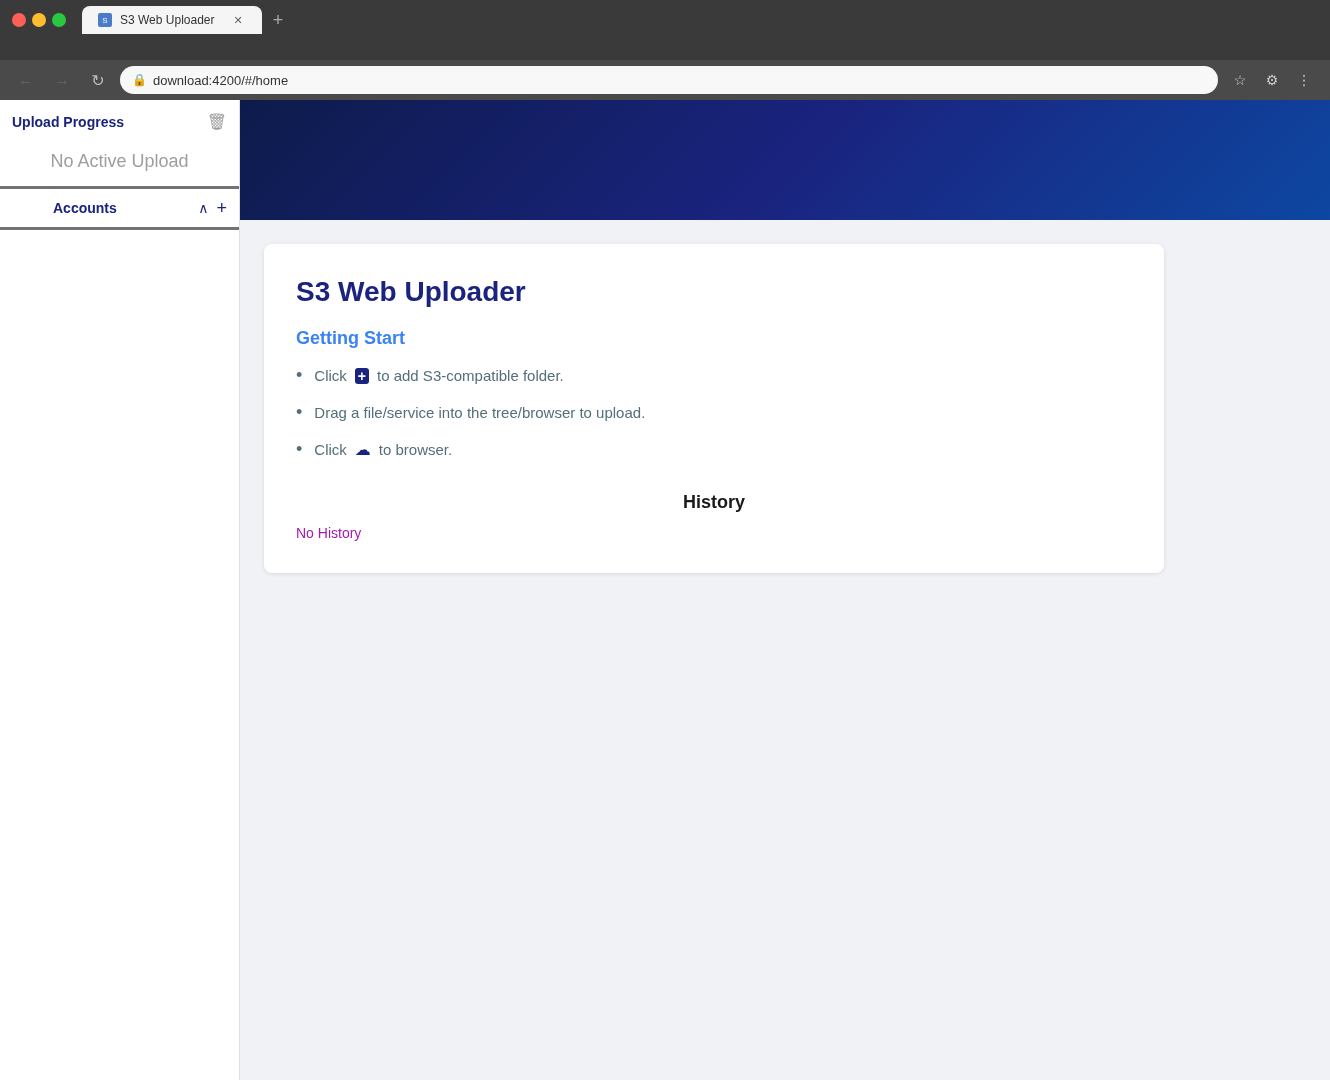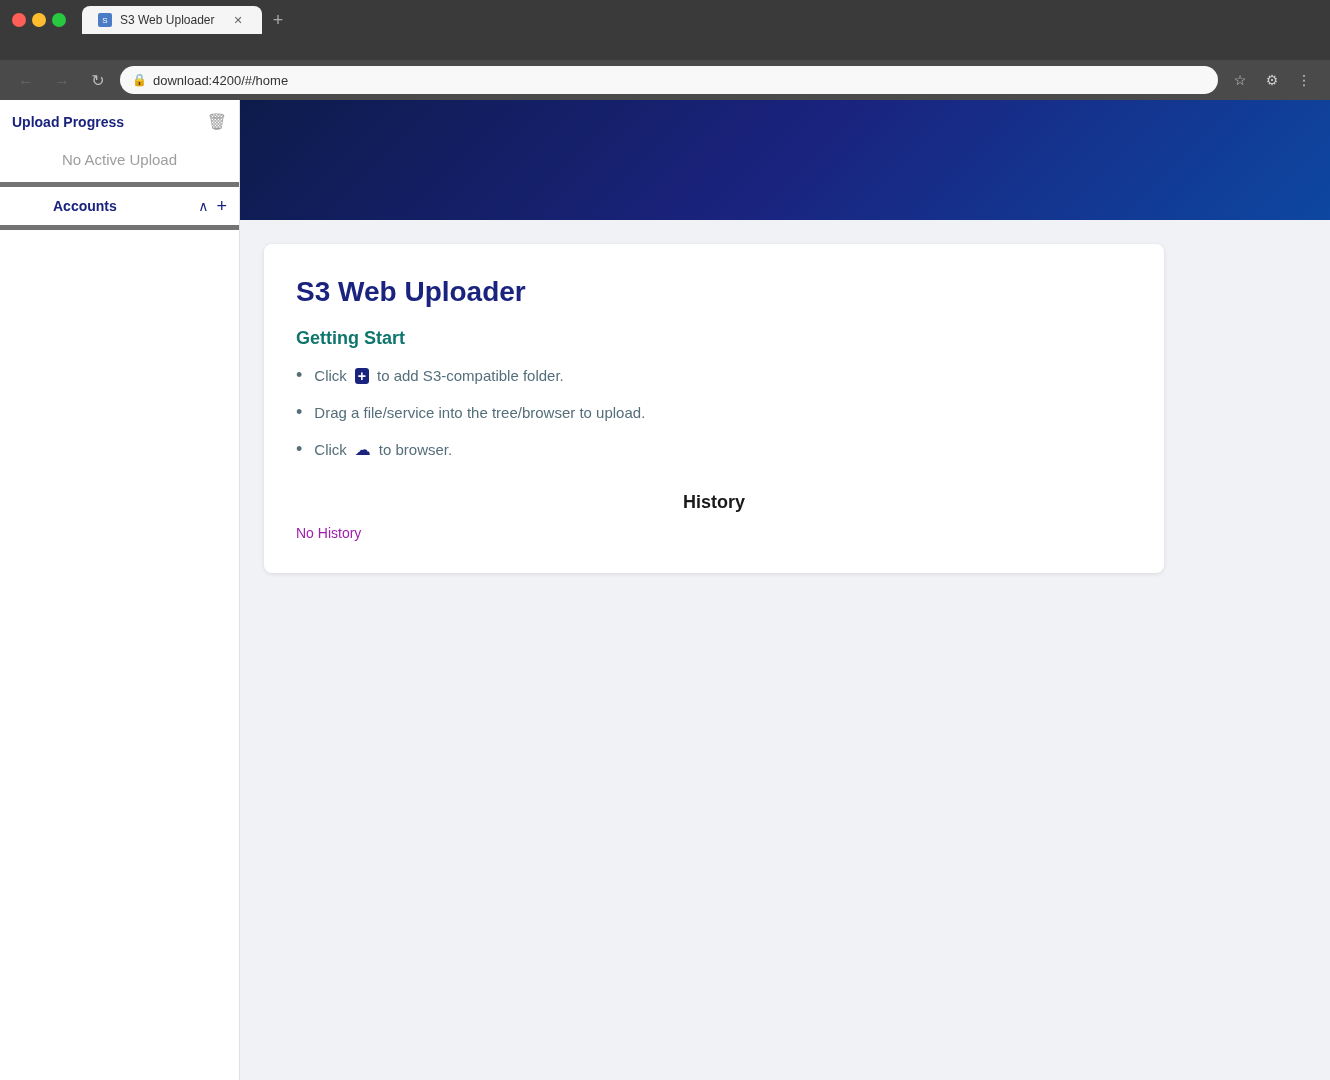--- a/index.html
+++ b/index.html
@@ -25,38 +25,38 @@
     .url-icon { color: #5c8a3c; font-size: 12px; }
     .url-text { flex: 1; font-size: 13px; color: #333; }
     .browser-actions { display: flex; gap: 4px; align-items: center; }
     .browser-action-btn { width: 28px; height: 28px; display: flex; align-items: center; justify-content: center; border-radius: 50%; color: #ccc; cursor: pointer; font-size: 14px; }
 
     
     .app-layout { display: flex; height: calc(1080px - 60px); }
 
     
     .sidebar { width: 240px; background: #fff; border-right: 1px solid #e0e0e0; display: flex; flex-direction: column; flex-shrink: 0; }
-    .sidebar-section { border-bottom: 5px solid #737373; }
+    .sidebar-section { border-bottom: 3px solid #737373; }
     .upload-progress-header { padding: 12px 12px; display: flex; align-items: center; justify-content: space-between; }
     .upload-progress-title { font-size: 14px; font-weight: 600; color: #1a237e; }
     .upload-progress-icon { color: #9e9e9e; font-size: 16px; cursor: pointer; }
-    .no-active-upload { padding: 8px 12px 14px; text-align: center; font-size: 15px; color: #9e9e9e; }
+    .no-active-upload { padding: 8px 12px 14px; text-align: center; font-size: 18px; color: #9e9e9e; }
     .accounts-header { padding: 10px 12px; display: flex; align-items: center; justify-content: space-between; cursor: pointer; }
     .accounts-title { font-size: 14px; font-weight: 600; color: #1a237e; margin-left: 41px; }
     .accounts-actions { display: flex; gap: 8px; align-items: center; }
     .accounts-chevron { font-size: 14px; color: #1a237e; }
     .accounts-add { font-size: 18px; color: #1a237e; font-weight: 300; line-height: 1; }
 
     
     .main-content { flex: 1; display: flex; flex-direction: column; overflow-y: auto; }
     .hero-banner { background: linear-gradient(135deg, #0d1b4b 0%, #1a237e 50%, #0d47a1 100%); height: 120px; flex-shrink: 0; }
     .content-area { padding: 24px; }
     .card { background: #fff; border-radius: 8px; padding: 32px; box-shadow: 0 1px 4px rgba(0,0,0,0.1); max-width: 900px; }
     .app-title { font-size: 28px; font-weight: 600; color: #1a237e; margin-bottom: 20px; }
-    .getting-started-title { font-size: 18px; font-weight: 700; color: #0f766e; margin-bottom: 16px; }
+    .getting-started-title { font-size: 18px; font-weight: 700; color: #3b82f6; margin-bottom: 16px; }
     .instructions-list { list-style: none; padding: 0; display: flex; flex-direction: column; gap: 16px; margin-bottom: 32px; }
     .instruction-item { display: flex; align-items: center; gap: 8px; font-size: 15px; color: #546e7a; }
     .bullet { color: #546e7a; font-size: 18px; margin-right: 4px; }
     .plus-icon-inline { background: #1a237e; color: white; border-radius: 3px; padding: 0 3px; font-size: 14px; font-weight: bold; }
     .cloud-icon-inline { color: #1a237e; font-size: 16px; }
     .history-title { font-size: 18px; font-weight: 700; color: #1a1a1a; margin-bottom: 12px; text-align: center; }
     .no-history { font-size: 14px; color: #a21caf; }
   </style>
 </head>
 <body>

